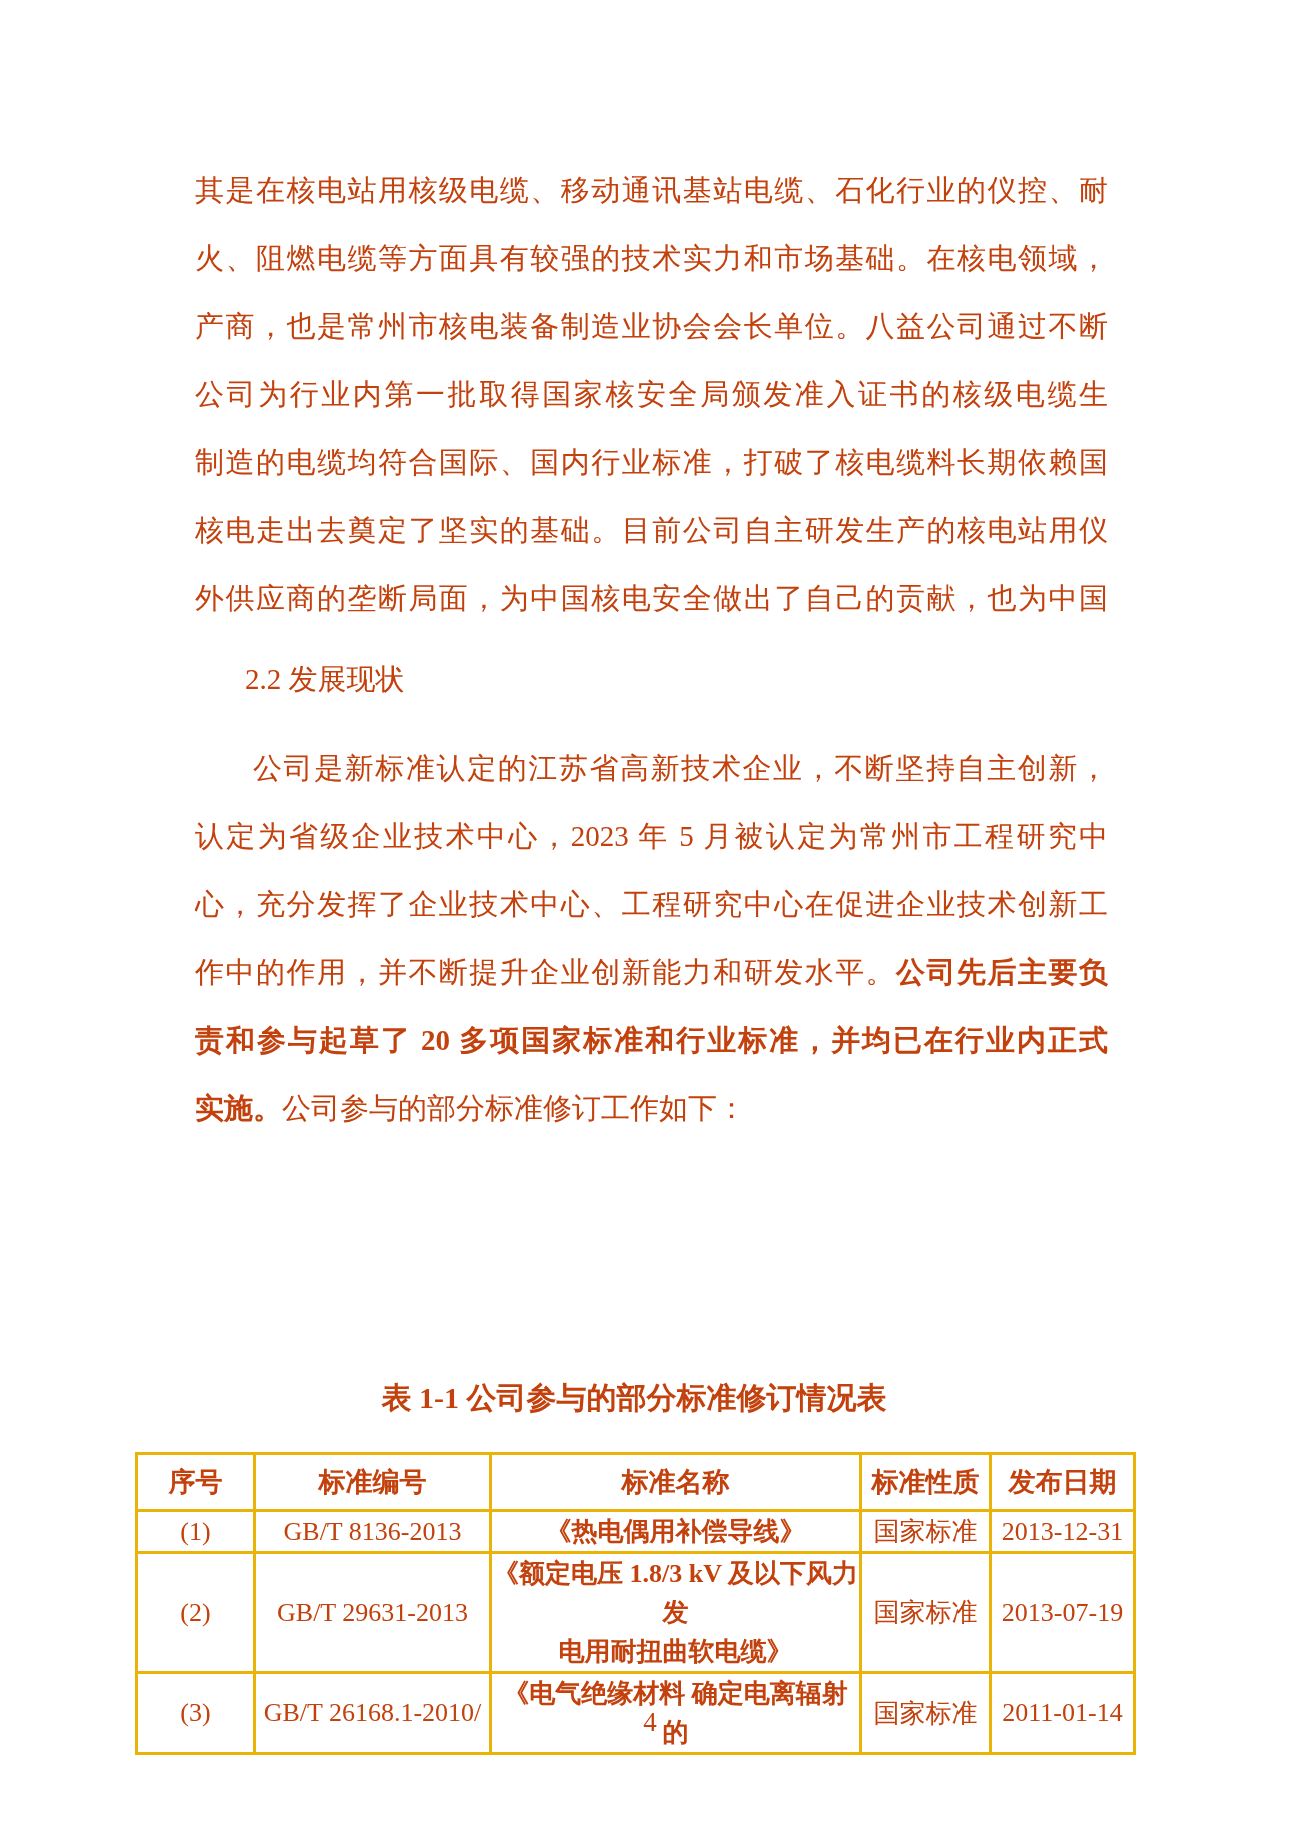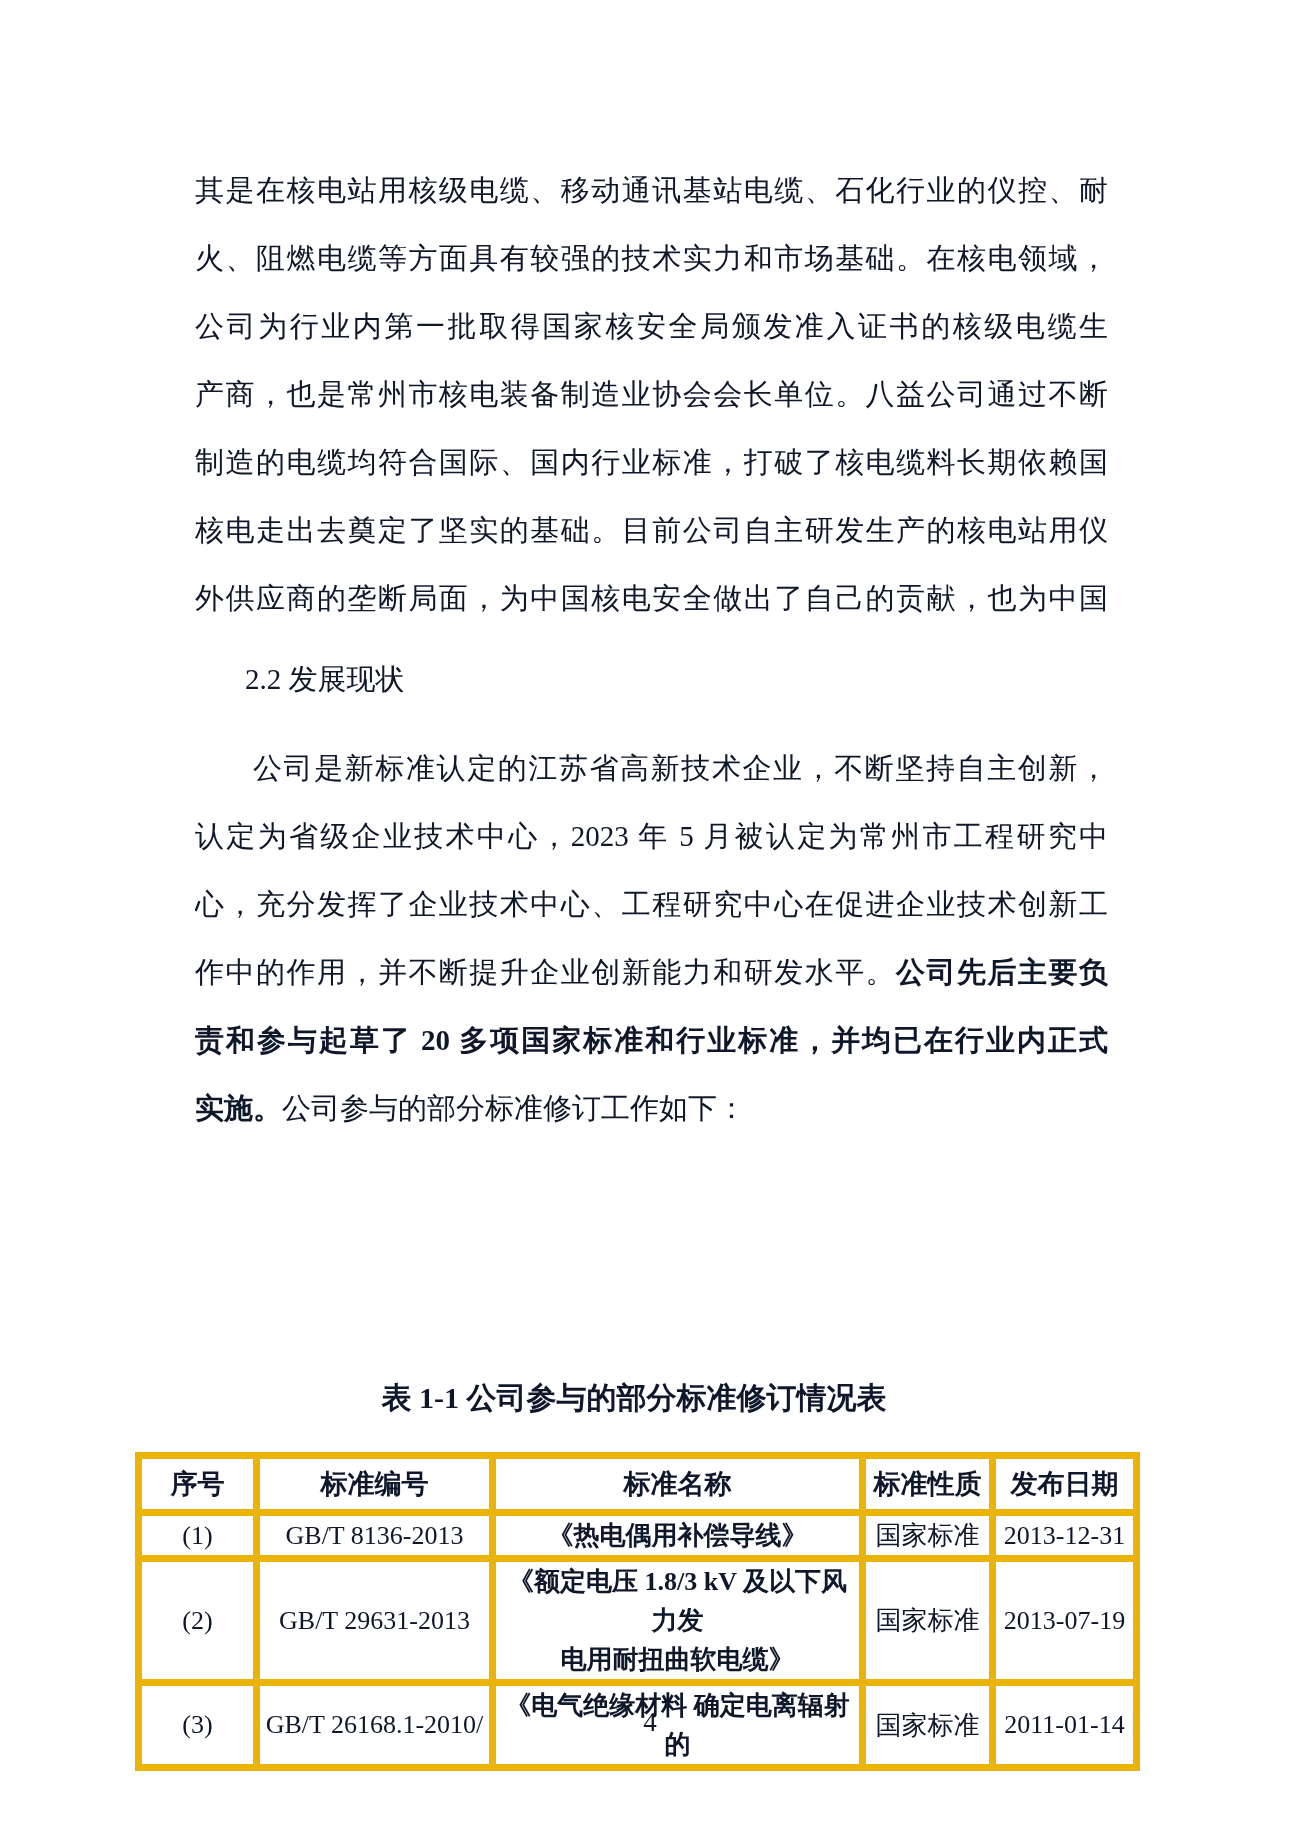--- a/index.html
+++ b/index.html
@@ -1,21 +1,21 @@
 <!DOCTYPE html>
 <html><head>
 <meta charset="utf-8">
 <style>
   html, body { margin: 0; padding: 0; background: #ffffff; }
   .page {
     position: relative;
     width: 1300px;
     height: 1838px;
     background: #ffffff;
-    color: #0f172a;
+    color: #c2410c;
     font-family: "Liberation Serif", "DejaVu Serif", serif;
     overflow: hidden;
   }
   .content {
     position: absolute;
     left: 195px;
     top: 156px;
     width: 913px;
   }
   .line {
@@ -51,21 +51,21 @@
     line-height: 68px;
     height: 68px;
     margin-bottom: 20px;
   }
   table.std {
     border-collapse: collapse;
     width: 998px;
     table-layout: fixed;
   }
   table.std th, table.std td {
-    border: 7px solid #eab308;
+    border: 3px solid #eab308;
     text-align: center;
     vertical-align: middle;
     padding: 0;
     font-size: 26px;
     overflow: hidden;
   }
   table.std th { font-weight: bold; font-size: 27px; }
   tr.hdr { height: 57px; }
   tr.r1 { height: 41px; }
   tr.r2 { height: 80px; }
@@ -84,22 +84,22 @@
 </head>
 <body>
 
 <div class="page">
 
   <div class="content">
 
     <div>
       <div class="line jl">其是在核电站用核级电缆、移动通讯基站电缆、石化行业的仪控、耐</div>
       <div class="line jl">火、阻燃电缆等方面具有较强的技术实力和市场基础。在核电领域，</div>
+      <div class="line jl">产商，也是常州市核电装备制造业协会会长单位。八益公司通过不断</div>
       <div class="line jl">公司为行业内第一批取得国家核安全局颁发准入证书的核级电缆生</div>
-      <div class="line jl">产商，也是常州市核电装备制造业协会会长单位。八益公司通过不断</div>
       <div class="line jl">制造的电缆均符合国际、国内行业标准，打破了核电缆料长期依赖国</div>
       <div class="line jl">核电走出去奠定了坚实的基础。目前公司自主研发生产的核电站用仪</div>
       <div class="line jl">外供应商的垄断局面，为中国核电安全做出了自己的贡献，也为中国</div>
     </div>
 
     <div class="heading">2.2 发展现状</div>
 
     <div>
       <div class="line jl ind">公司是新标准认定的江苏省高新技术企业，不断坚持自主创新，</div>
       <div class="line jl">认定为省级企业技术中心，2023 年 5 月被认定为常州市工程研究中</div>

